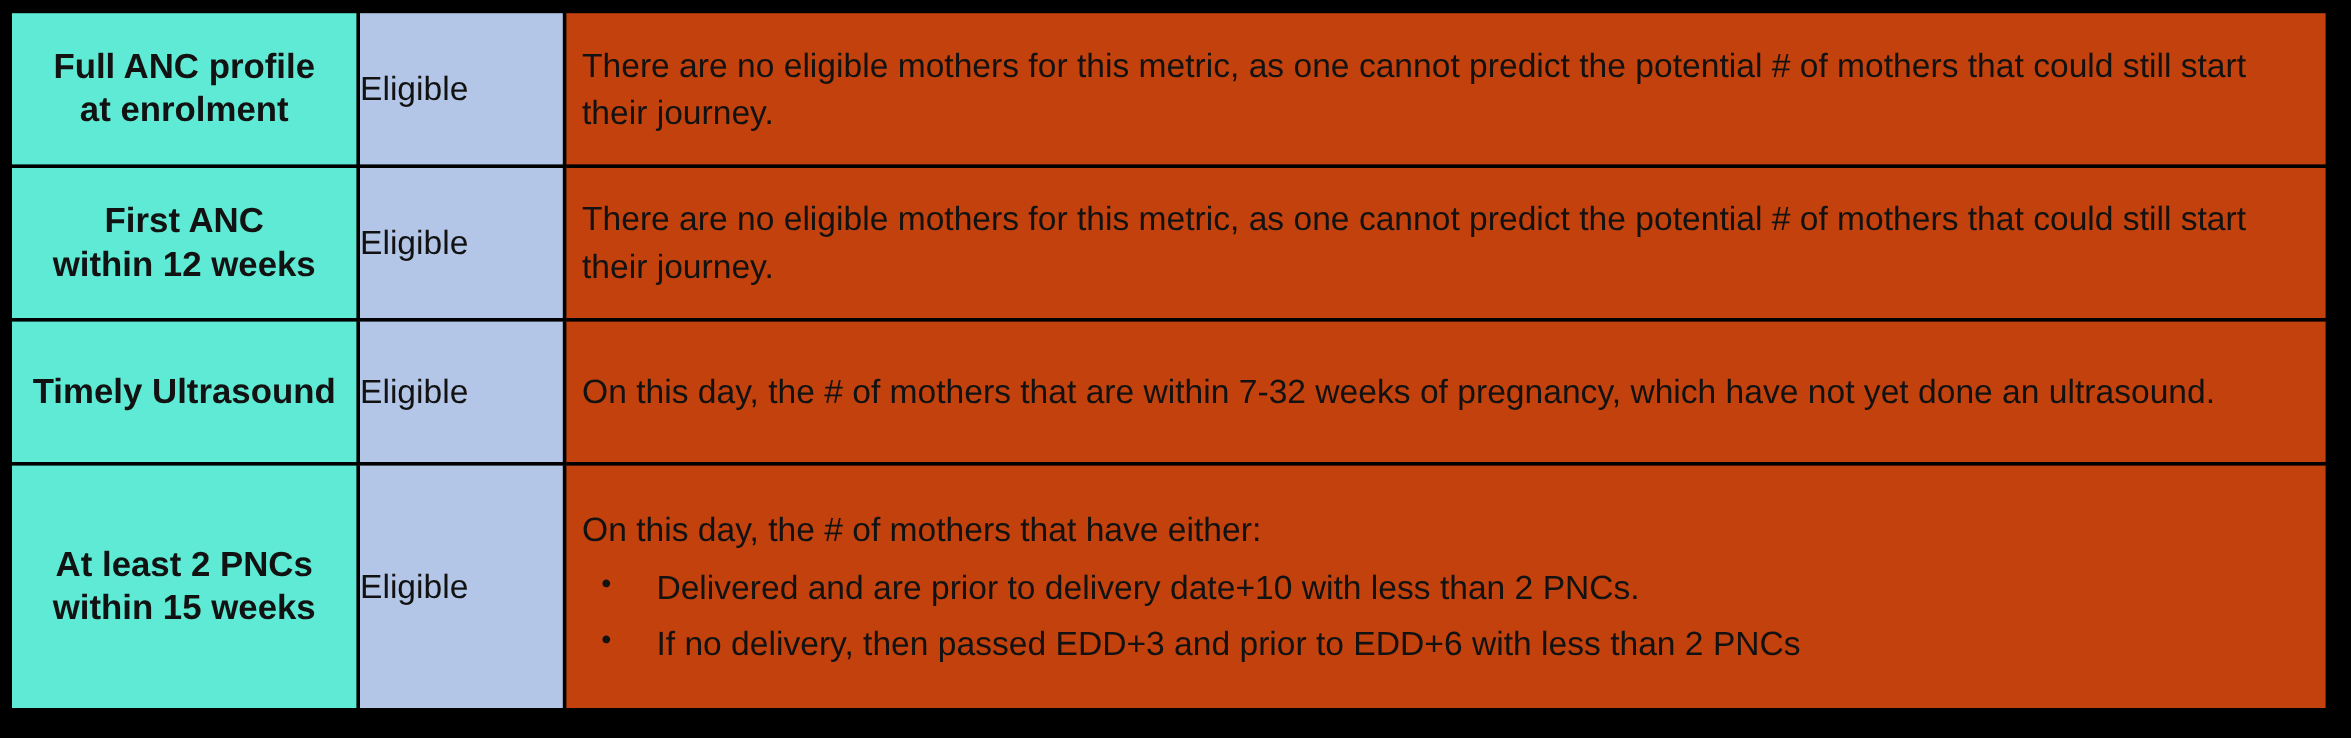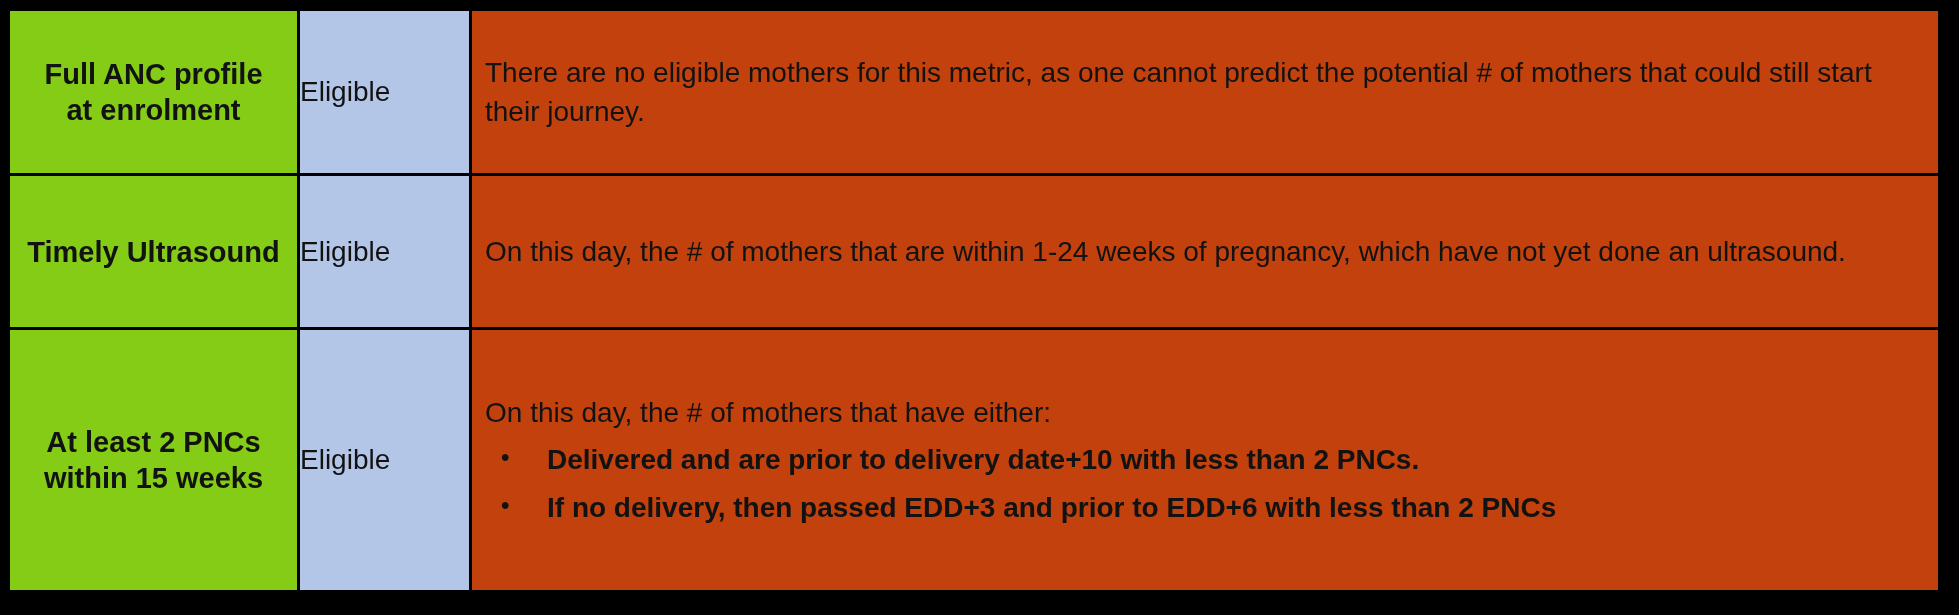--- a/index.html
+++ b/index.html
@@ -24,21 +24,21 @@
     table-layout: fixed;
   }
   table.eligibility td {
     border: 3px solid #000;
     vertical-align: middle;
     box-sizing: border-box;
   }
   col.c-metric { width: 290px; }
   col.c-status { width: 172px; }
   td.metric {
-    background: #84cc16;
+    background: #5eead4;
     font-weight: bold;
     font-size: 29px;
     text-align: center;
     white-space: pre-line;
     line-height: 1.25;
     padding: 4px 8px;
   }
   td.status {
     background: #b4c6e7;
     font-size: 28px;
@@ -53,21 +53,20 @@
   tr.r1 { height: 89px; }
   tr.r2 { height: 88px; }
   tr.r3 { height: 87px; margin-top: 42px; }
   tr.r4 { height: 88px; }
   tr.r5 { height: 87px; }
   tr.r6 { height: 145px; }
   ul.bullets {
     list-style: none;
     margin: 4px 0 0 0;
     padding: 0;
-    font-weight: bold;
   }
   ul.bullets li {
     position: relative;
     padding-left: 62px;
     margin-top: 8px;
   }
   ul.bullets li::before {
     content: "\2022";
     position: absolute;
     left: 16px;
@@ -85,24 +84,30 @@
       <col class="c-status">
       <col class="c-desc">
     </colgroup>
     <tbody>
       <tr class="r1">
         <td class="metric">Full ANC profile
 at enrolment</td>
         <td class="status">Eligible</td>
         <td class="desc">There are no eligible mothers for this metric, as one cannot predict the potential # of mothers that could still start their journey.</td>
       </tr>
+      <tr class="r2">
+        <td class="metric">First ANC
+within 12 weeks</td>
+        <td class="status">Eligible</td>
+        <td class="desc">There are no eligible mothers for this metric, as one cannot predict the potential # of mothers that could still start their journey.</td>
+      </tr>
       <tr class="r3">
         <td class="metric">Timely Ultrasound</td>
         <td class="status">Eligible</td>
-        <td class="desc">On this day, the # of mothers that are within 1-24 weeks of pregnancy, which have not yet done an ultrasound.</td>
+        <td class="desc">On this day, the # of mothers that are within 7-32 weeks of pregnancy, which have not yet done an ultrasound.</td>
       </tr>
       <tr class="r6">
         <td class="metric">At least 2 PNCs
 within 15 weeks</td>
         <td class="status">Eligible</td>
         <td class="desc">
           <div>On this day, the # of mothers that have either:</div>
           <ul class="bullets">
             <li>Delivered and are prior to delivery date+10 with less than 2 PNCs.</li>
             <li>If no delivery, then passed EDD+3 and prior to EDD+6 with less than 2 PNCs</li>

